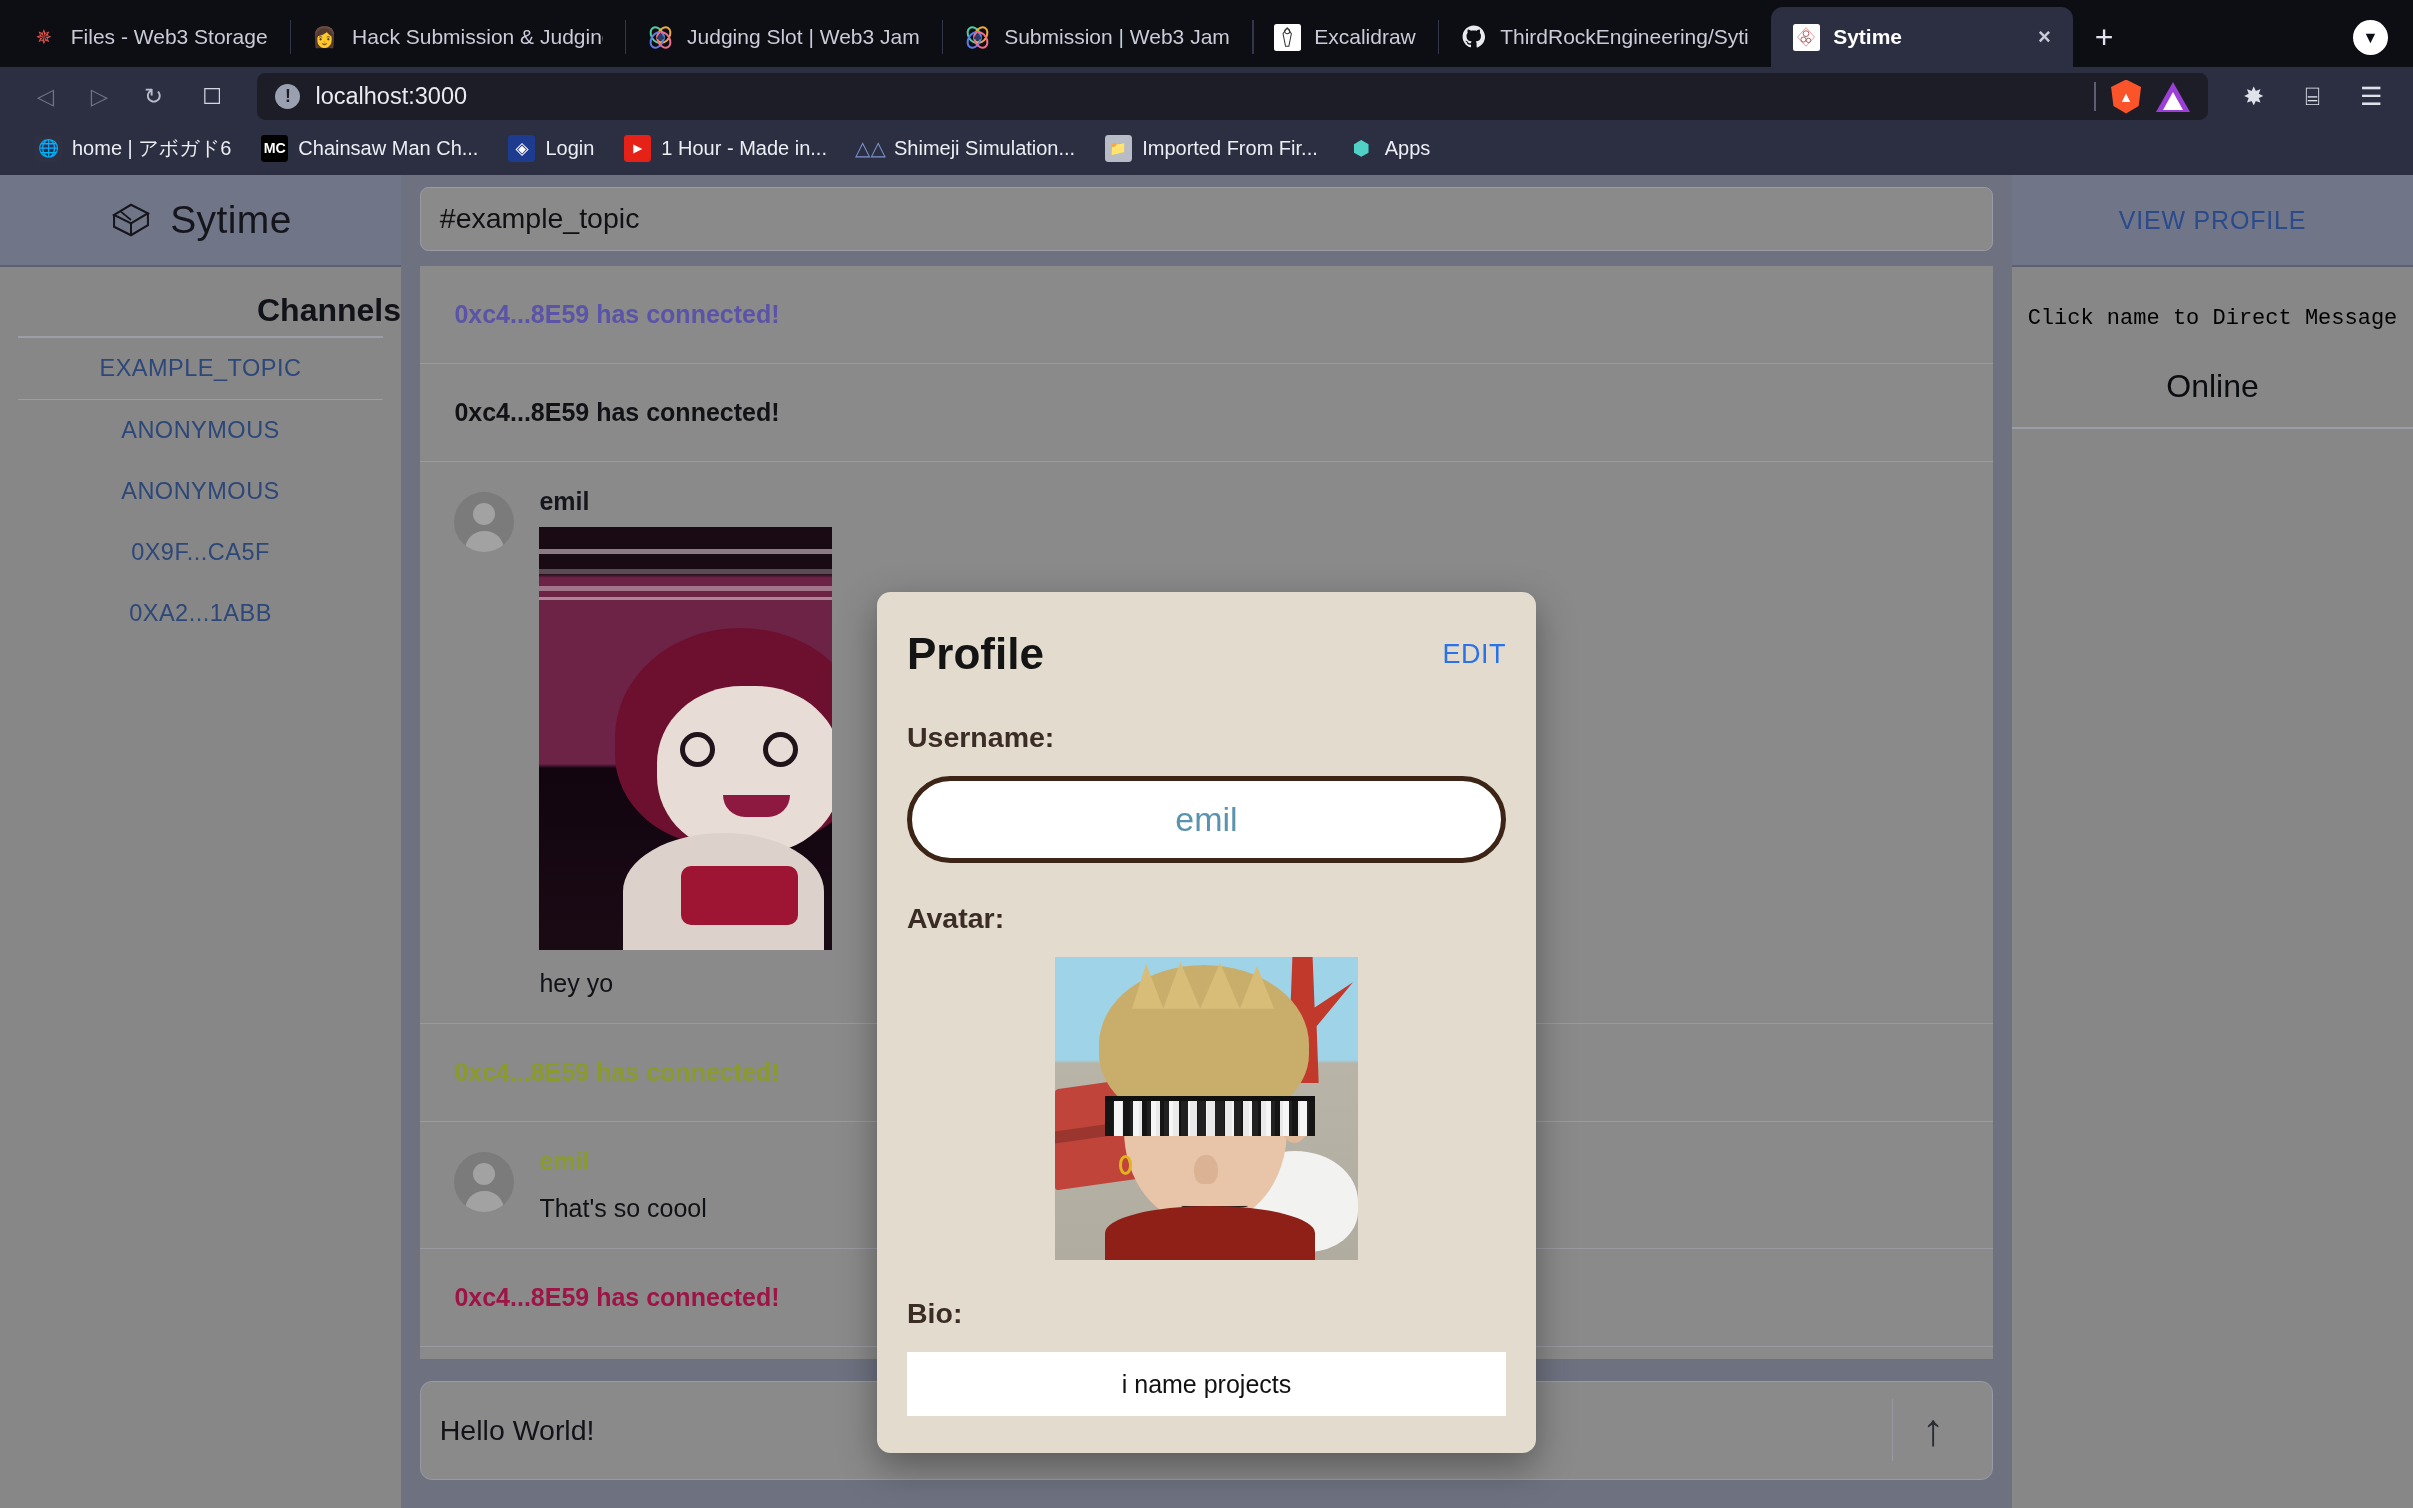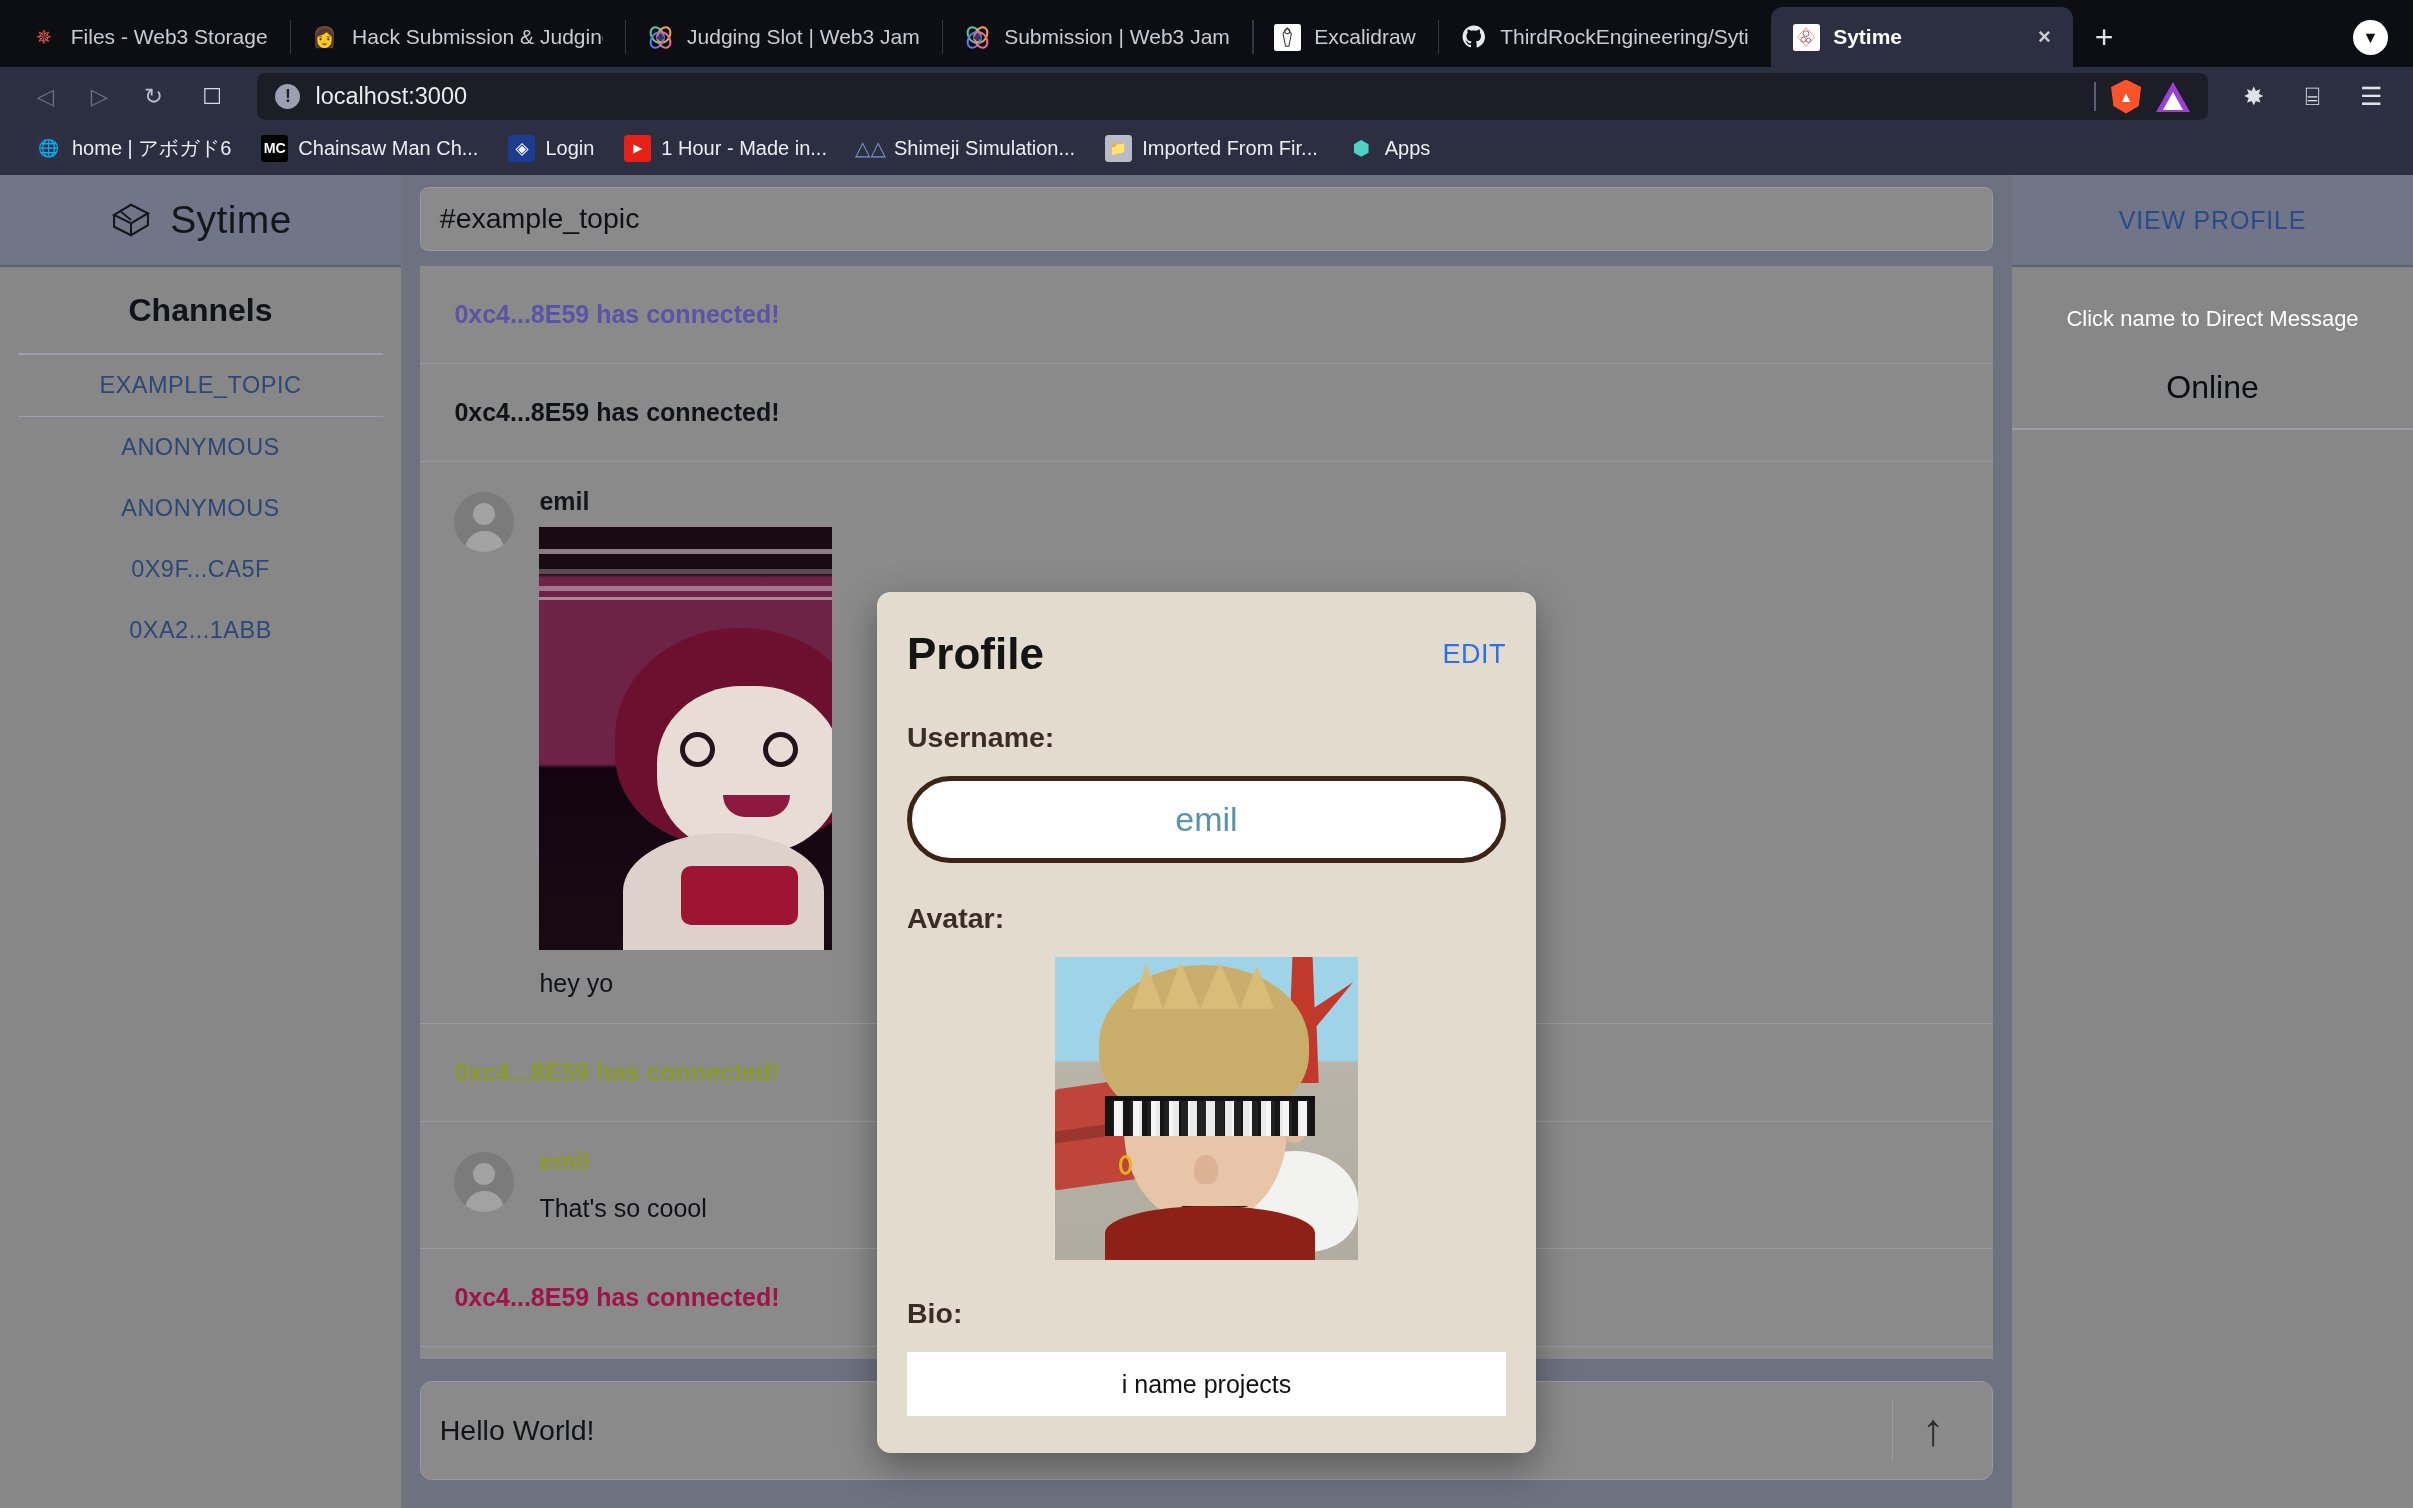--- a/index.html
+++ b/index.html
@@ -192,23 +192,23 @@
     height: 92px;
     background: #717588;
     display: flex; align-items: center; justify-content: center;
     gap: 17px;
     border-bottom: 2.5px solid #5d6073;
   }
   .brand-cube { width: 44px; height: 44px; }
   .brand-name { font-size: 39px; color: #15161c; font-weight: 400; letter-spacing:0.4px; }
 
   .side-section-title {
-    text-align: center;
+    text-align: right;
     font-size: 32px; font-weight: bold; color: #121318;
-    padding: 25px 0 24px 0;
+    padding: 25px 0 7px 0;
   }
   .side-rule { height: 1.7px; background: #9b9ea8; margin: 0 18.4px; }
   .side-item {
     text-align: center;
     font-size: 23.5px;
     color: #2d4779;
     padding: 17px 0;
     letter-spacing: 0.5px;
   }
 
@@ -331,21 +331,21 @@
     border-left: 1.7px solid #6f7280;
     display: flex; flex-direction: column;
   }
   .rb-top {
     height: 92px;
     background: #717588;
     display:flex; align-items:center; justify-content:center;
     border-bottom: 2.5px solid #5d6073;
   }
   .rb-viewprofile { font-size: 25px; color: #2a4a8c; letter-spacing: 0.8px; }
-  .rb-hint { text-align:center; font-size: 22px; color: #ffffff; padding: 39px 0 0 0; }
+  .rb-hint { text-align:center; font-size: 22px; color: #000000; padding: 39px 0 0 0; font-family: Liberation Mono, monospace; }
   .rb-online { text-align:center; font-size: 32px; color: #0b0c10; padding: 37px 0 22px 0; }
   .rb-rule { height: 1.7px; background: #9b9ea8; }
 
   
   .overlay {
     position: absolute; inset: 0;
     background: rgba(0,0,0,0);
     display: flex; align-items: center; justify-content: center;
     pointer-events: none;
   }

